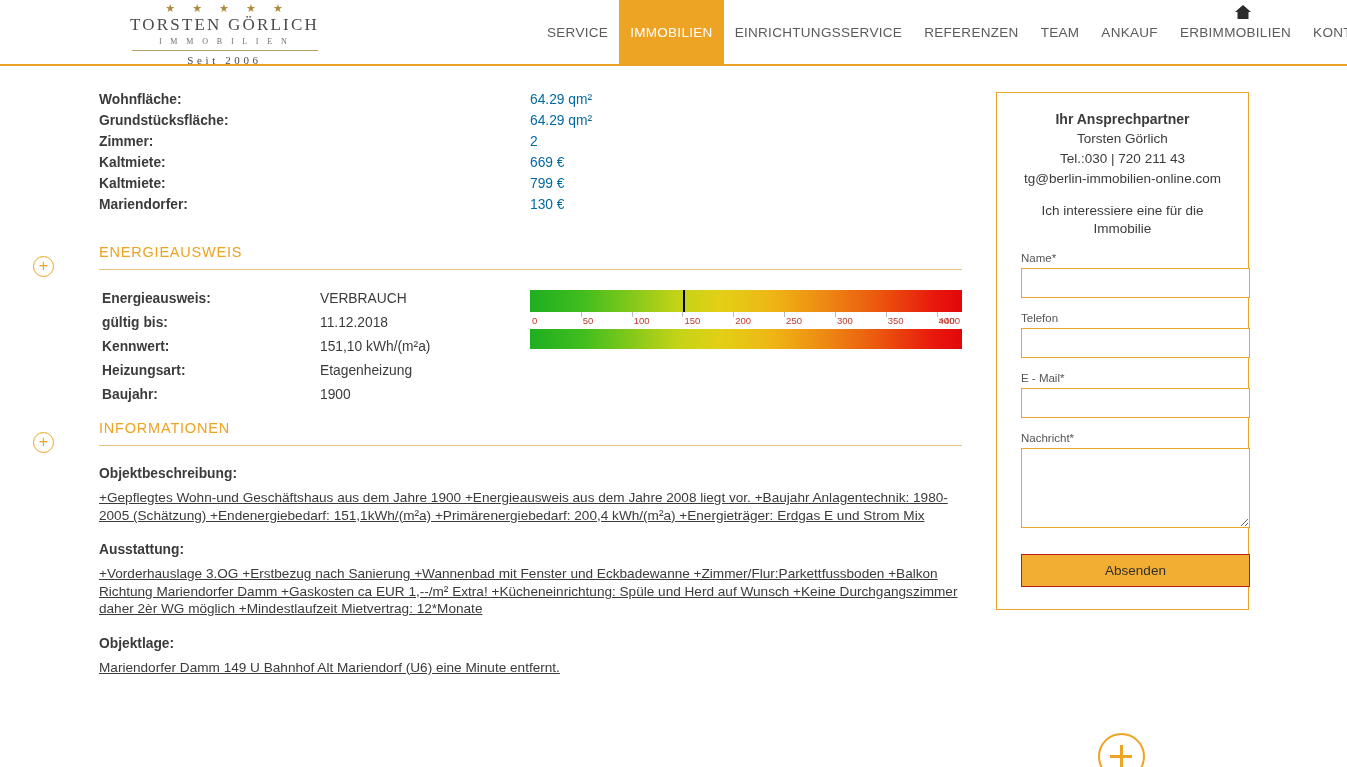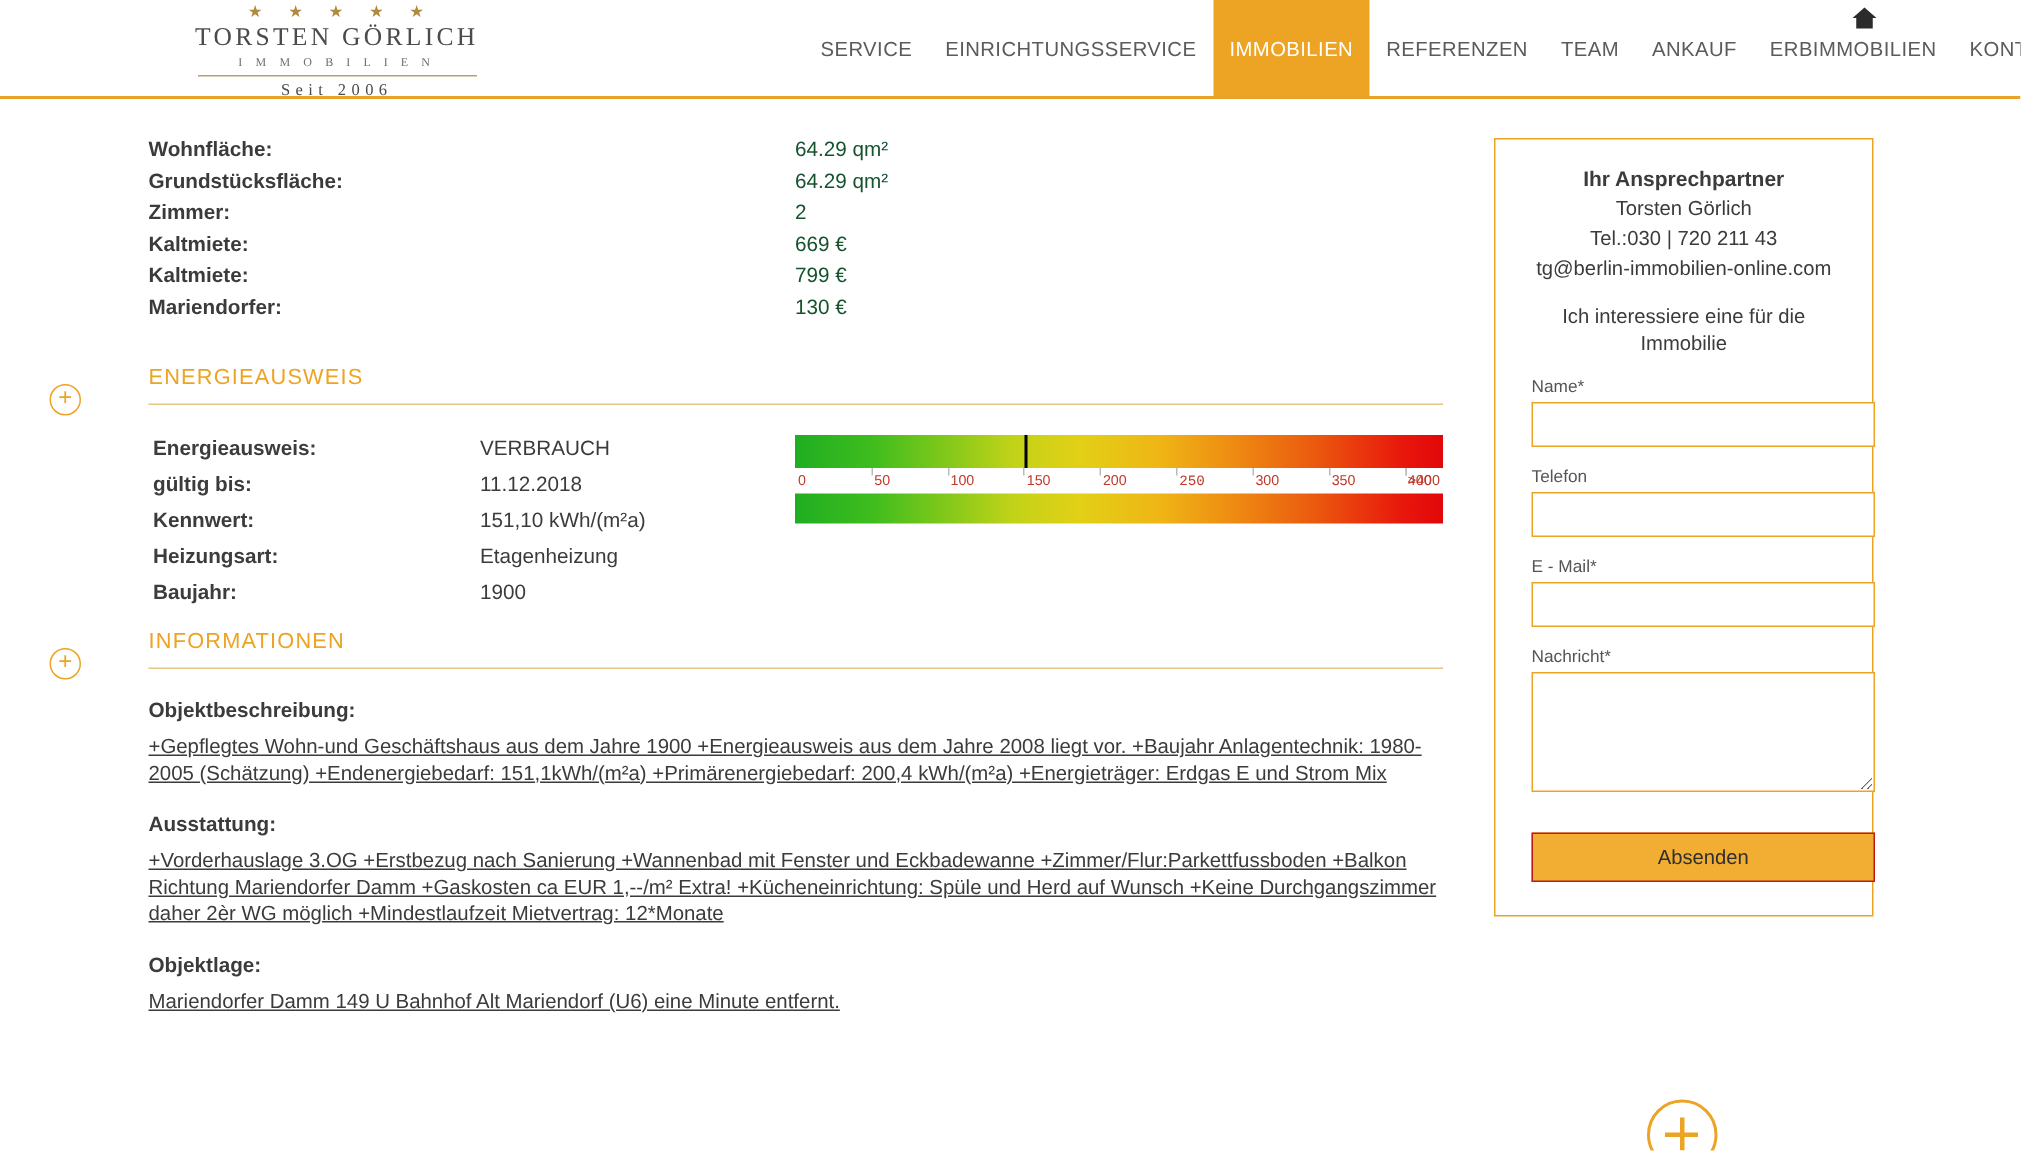--- a/index.html
+++ b/index.html
@@ -111,21 +111,21 @@
   }
 
   
   .facts { width: 100%; border-collapse: collapse; }
   .facts td {
     font-size: 13.8px;
     padding: 0 0 6px 0;
     vertical-align: top;
   }
   .facts td.key { font-weight: bold; color: #3b3b3b; width: 431px; }
-  .facts td.val { color: #14532d; }
+  .facts td.val { color: #0369a1; }
 
   
   .section-head {
     margin-top: 26px;
     position: relative;
   }
   .section-title {
     color: #eda323;
     font-size: 14.5px;
     letter-spacing: 0.8px;
@@ -316,22 +316,22 @@
   <div class="logo">
     <div class="logo-stars">★ ★ ★ ★ ★</div>
     <div class="logo-name">TORSTEN GÖRLICH</div>
     <div class="logo-sub">I M M O B I L I E N</div>
     <div class="logo-rule"></div>
     <div class="logo-year">Seit 2006</div>
   </div>
 
   <nav class="nav">
     <div class="nav-item">SERVICE</div>
+    <div class="nav-item active">IMMOBILIEN</div>
     <div class="nav-item">EINRICHTUNGSSERVICE</div>
-    <div class="nav-item active">IMMOBILIEN</div>
     <div class="nav-item">REFERENZEN</div>
     <div class="nav-item">TEAM</div>
     <div class="nav-item">ANKAUF</div>
     <div class="nav-item">ERBIMMOBILIEN</div>
     <div class="nav-item">KONTAKT</div>
   </nav>
 
   <div class="home-icon">
     <svg width="18" height="16" viewBox="0 0 18 16">
       <path d="M9 1 L17 8 L14.5 8 L14.5 15 L3.5 15 L3.5 8 L1 8 Z" fill="#2b2b2b"></path>
@@ -411,21 +411,21 @@
         <div class="scale-ticks" id="scale-ticks">
             <span style="left: 2px;">0</span>
             <span style="left: 52.8235px;">50</span>
             <i style="left: 50.8235px;"></i>
             <span style="left: 103.647px;">100</span>
             <i style="left: 101.647px;"></i>
             <span style="left: 154.471px;">150</span>
             <i style="left: 152.471px;"></i>
             <span style="left: 205.294px;">200</span>
             <i style="left: 203.294px;"></i>
-            <span style="left: 256.118px; font-family: Liberation Mono, monospace;">250</span>
+            <span style="left: 256.118px;">250</span>
             <i style="left: 254.118px;"></i>
             <span style="left: 306.941px;">300</span>
             <i style="left: 304.941px;"></i>
             <span style="left: 357.765px;">350</span>
             <i style="left: 355.765px;"></i>
             <span style="left: 408.588px;">400</span>
             <i style="left: 406.588px;"></i>
             <span style="left: 408.588px;">&gt;400</span>
             <i style="left: 406.588px;"></i>
           </div>

